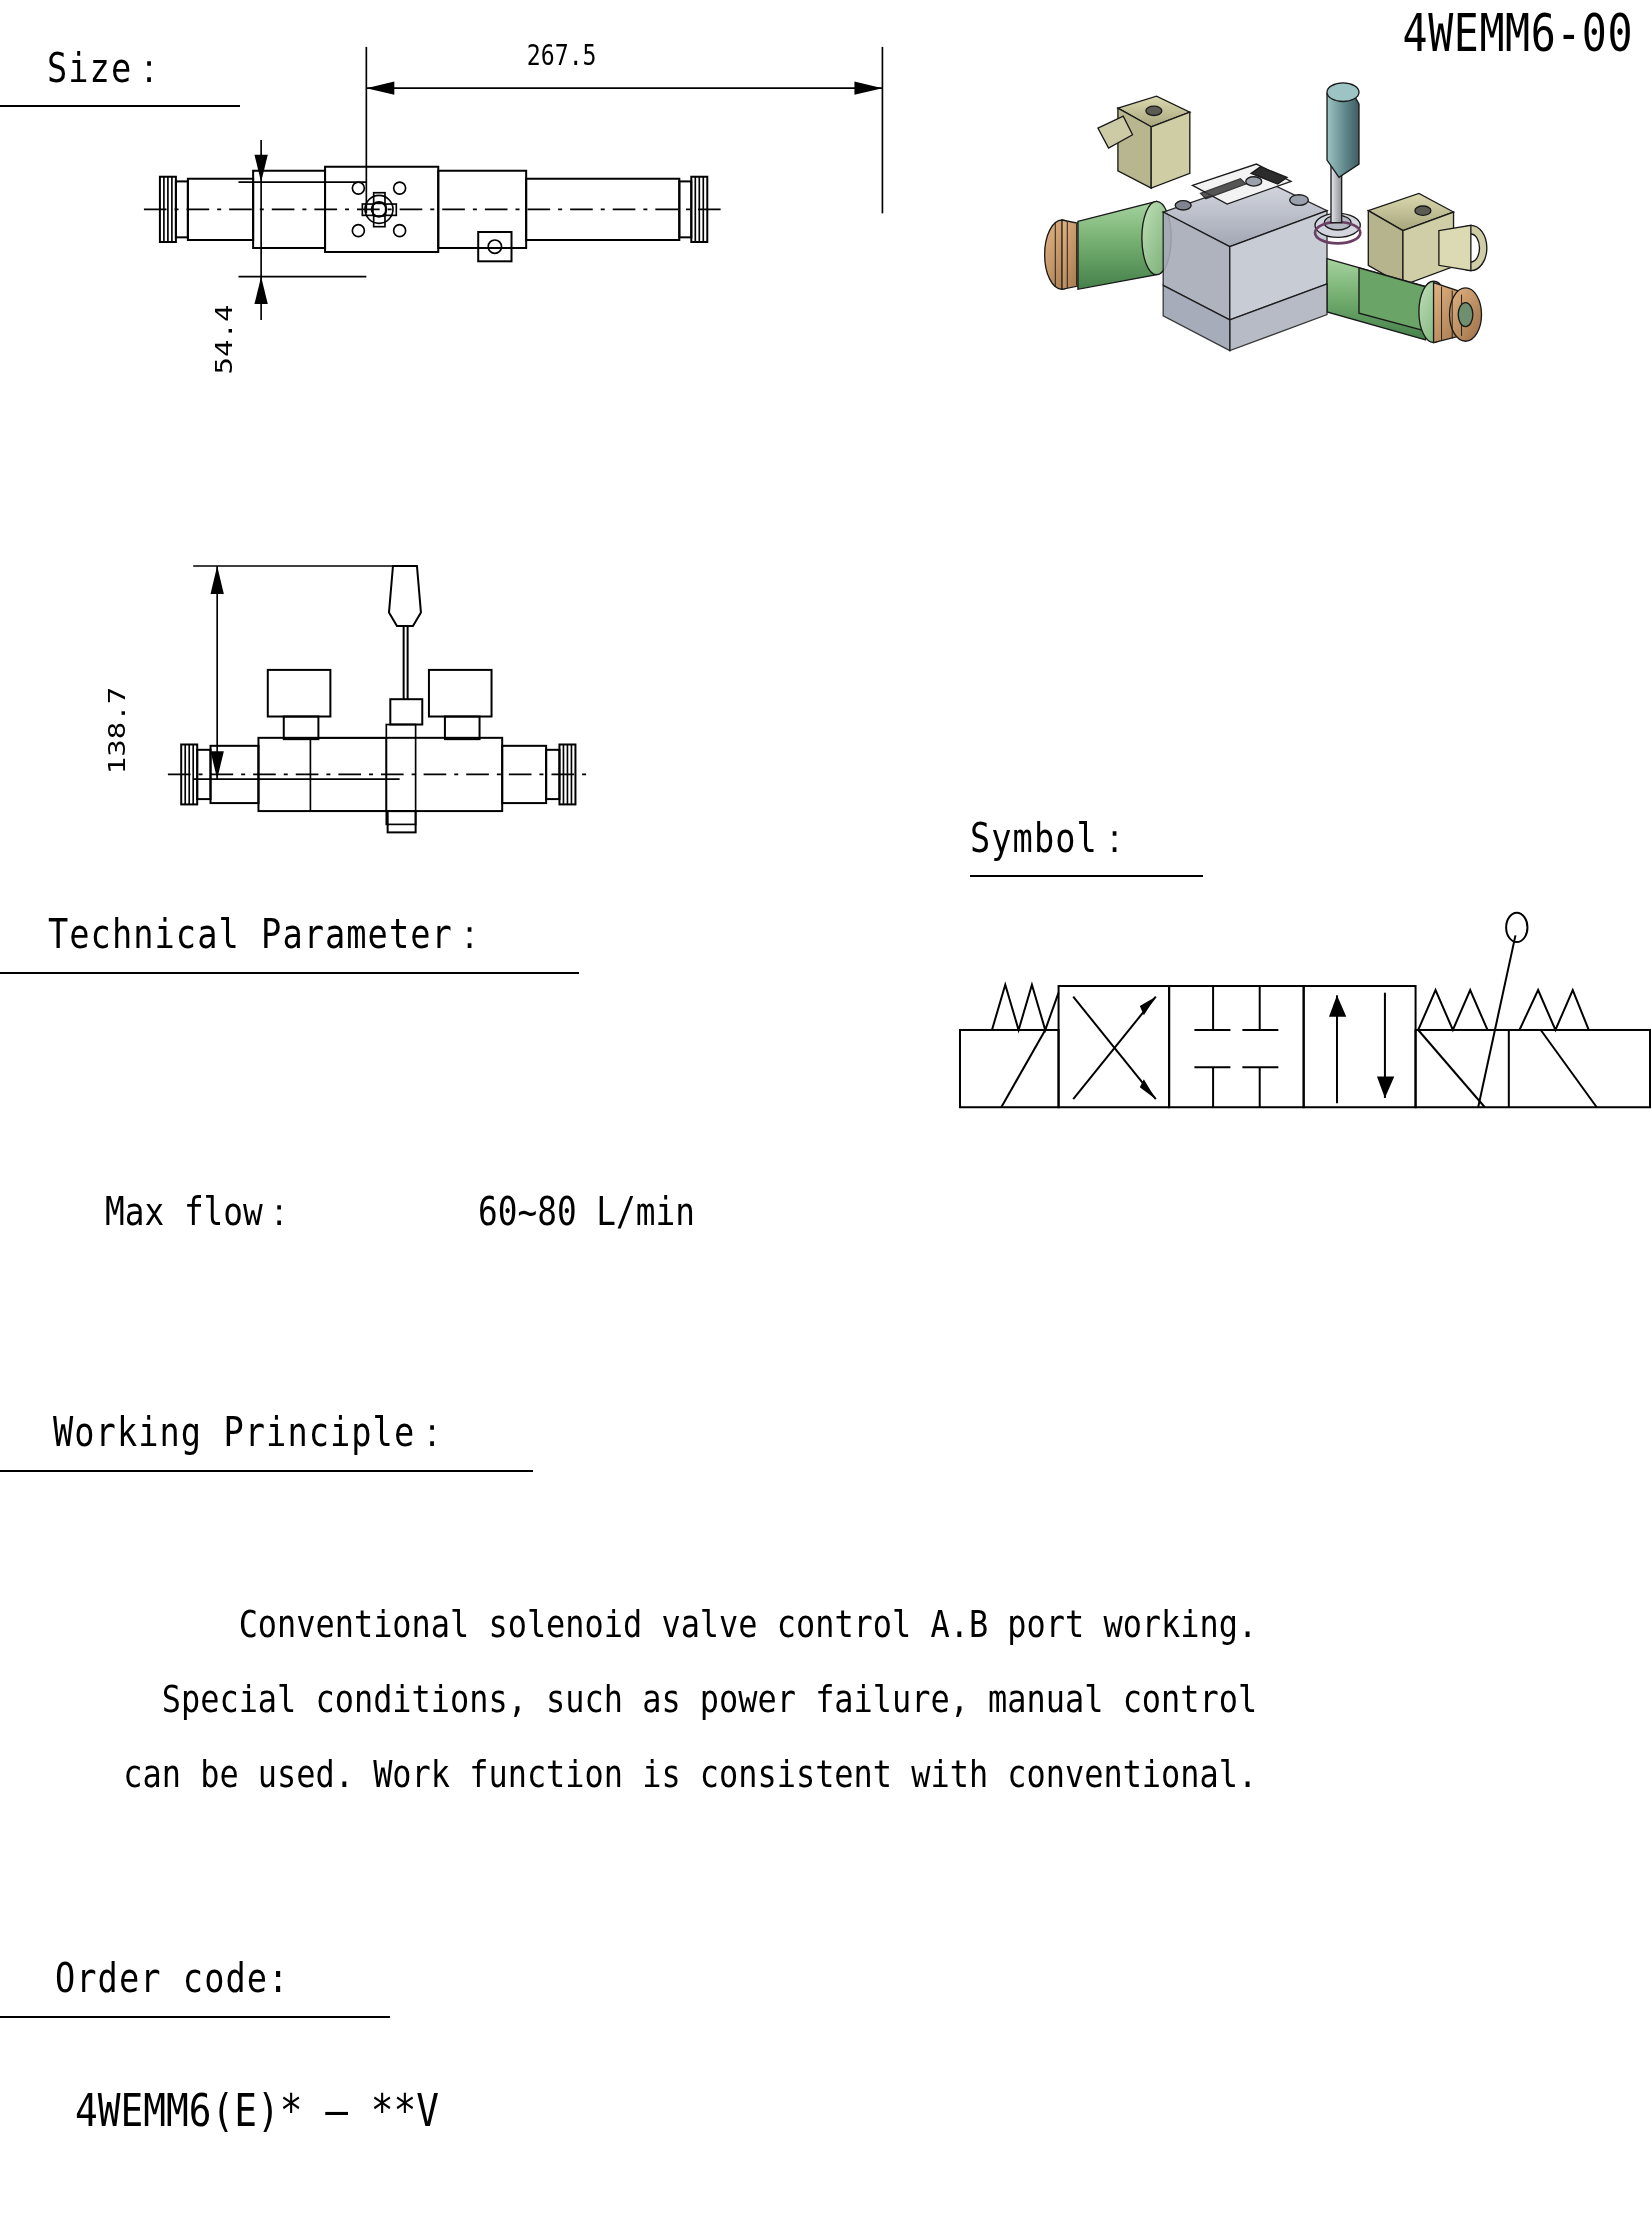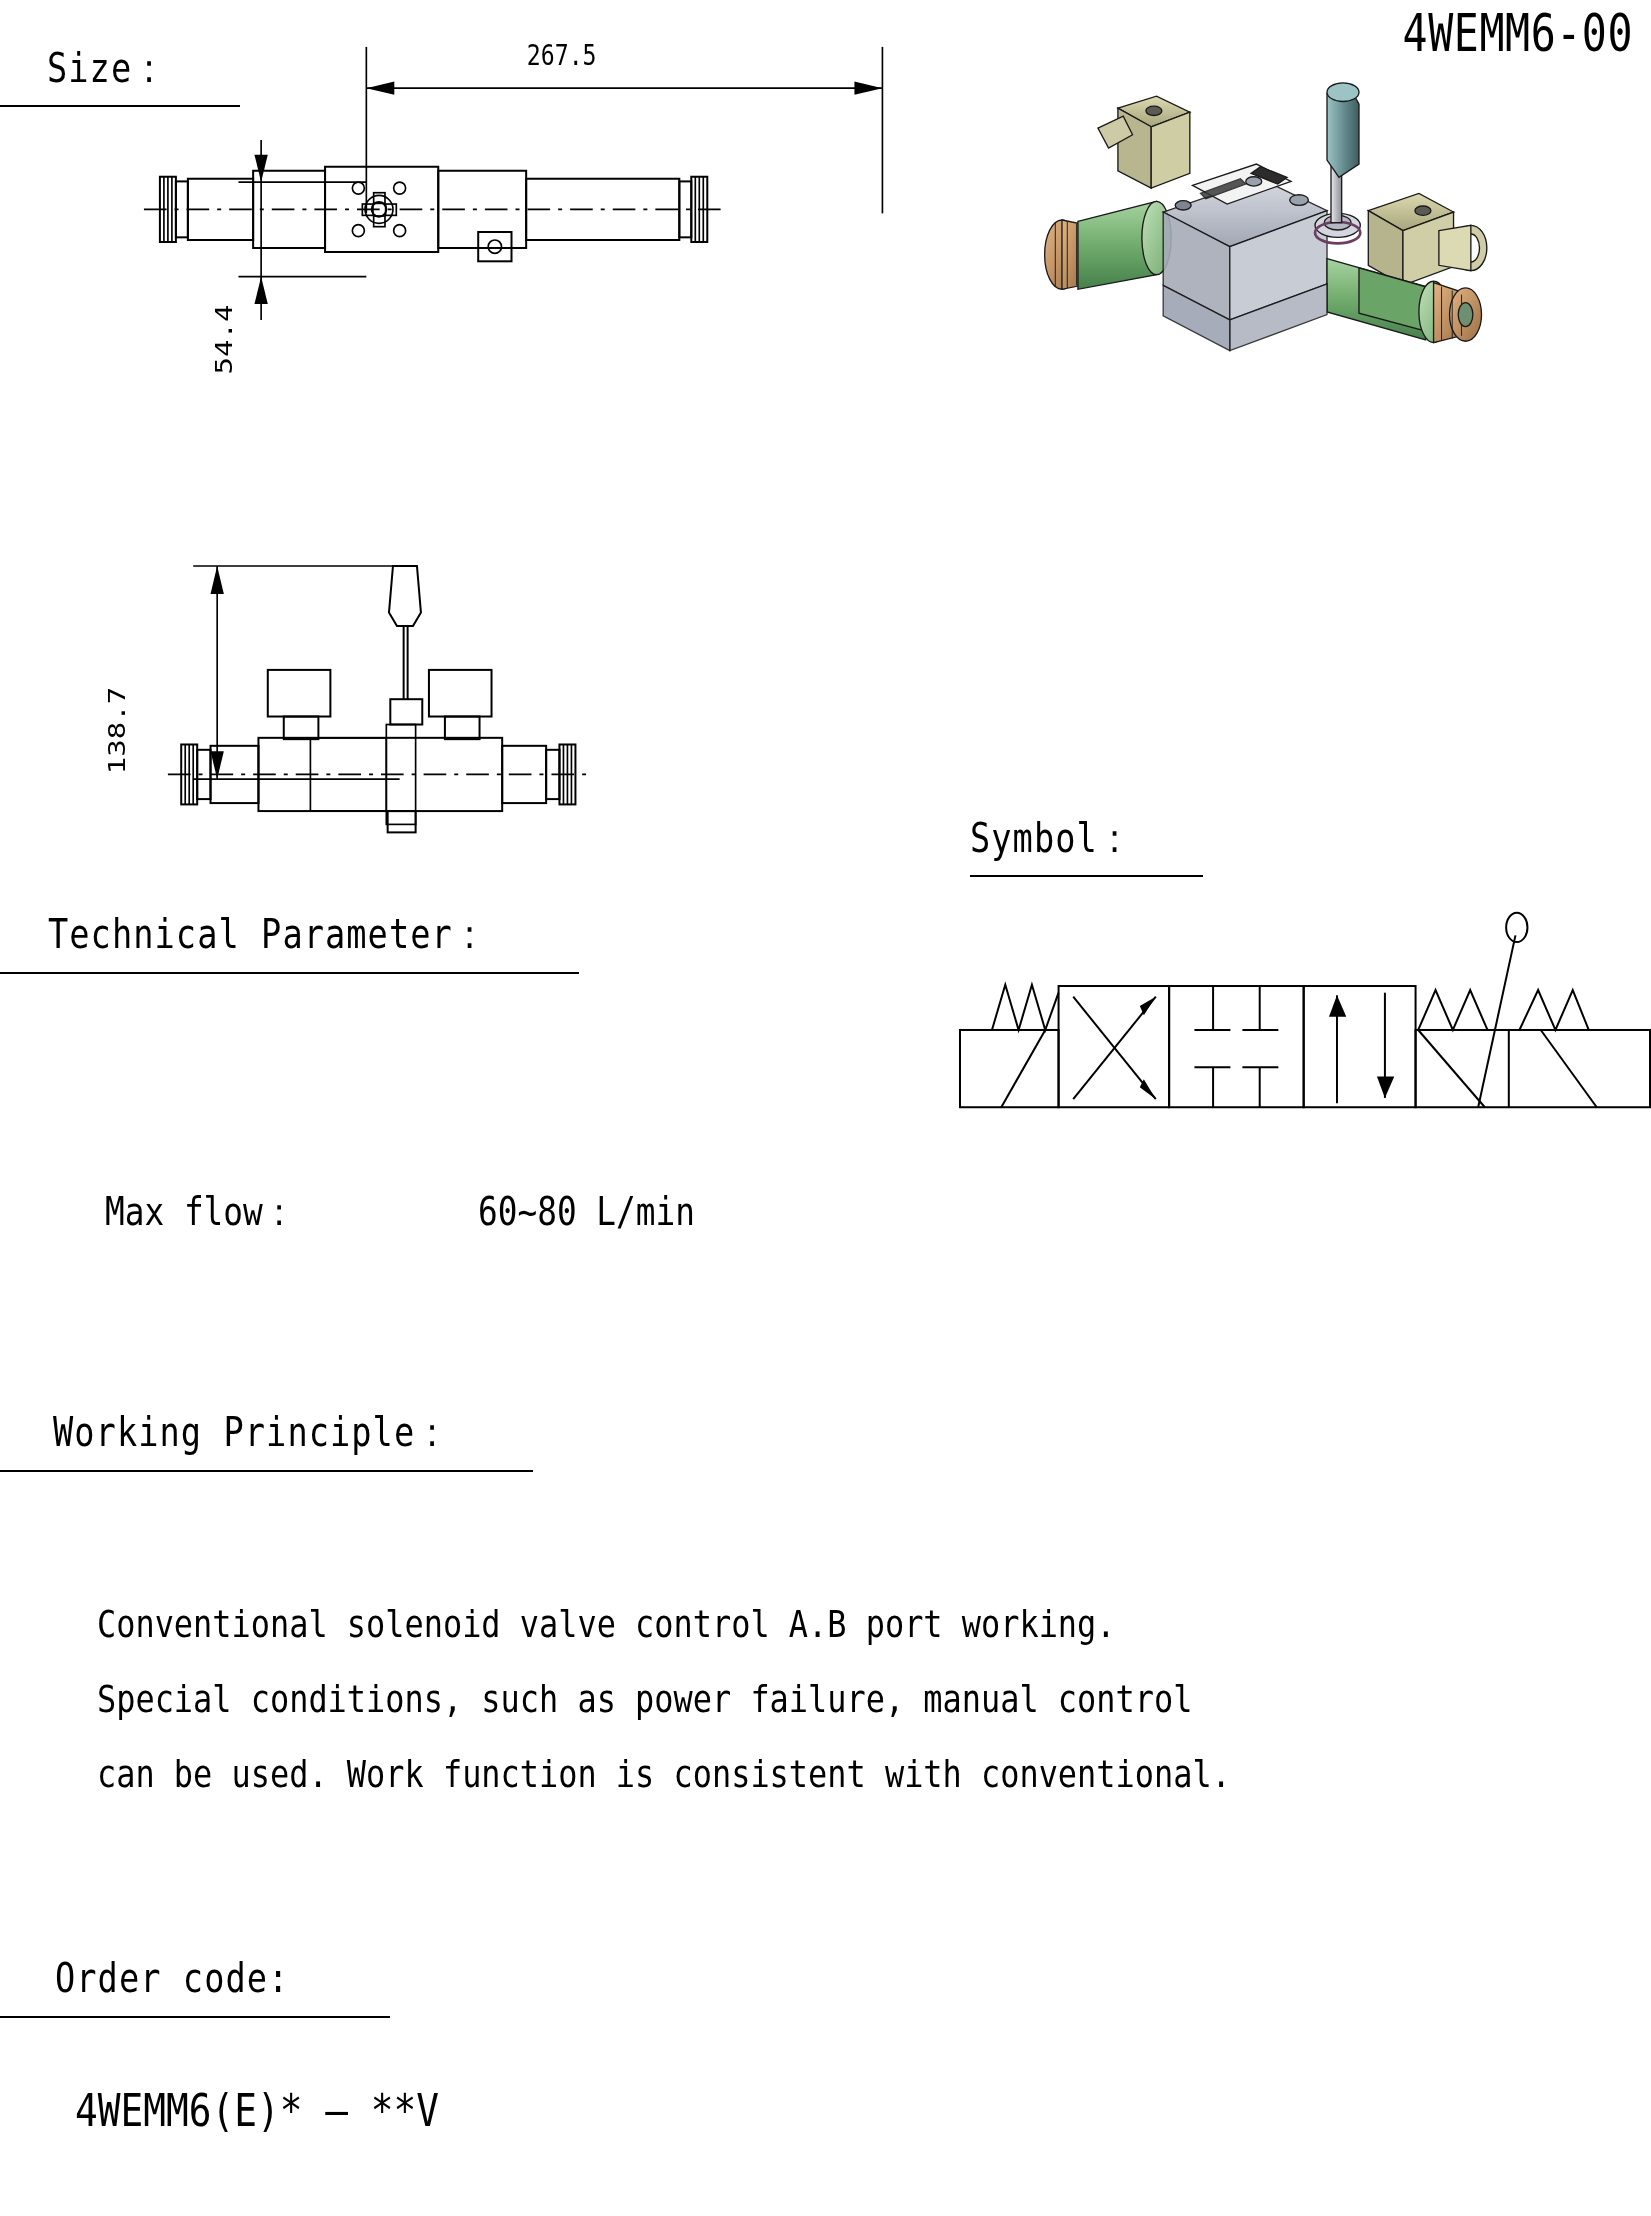--- a/index.html
+++ b/index.html
@@ -428,21 +428,21 @@
     <div class="abs param-text" style="left:0px; top:0px;">Max flow：</div>
     <div class="abs param-text" style="left:373px; top:0px;">60~80 L/min</div>
   </div>
 </div>
 
 <div class="abs" style="left:0px; top:1412px; width:559px;">
   <div class="heading" style="margin-left:53px;">Working Principle：</div>
   <div class="heading-rule" style="margin-top:17.3px; width:533px;"></div>
 </div>
 
-<div class="abs" style="left:97px; top:1605px; width:1399px;">
+<div class="abs" style="left:82px; top:1605px; width:1399px;text-align:right;">
   <div class="body-text" style="margin-bottom:37px;">Conventional  solenoid  valve  control  A.B  port  working.</div>
   <div class="body-text" style="margin-bottom:37px;">Special  conditions,  such  as  power  failure,  manual  control</div>
   <div class="body-text">can  be  used. Work  function  is  consistent  with  conventional.</div>
 </div>
 
 <div class="abs" style="left:0px; top:1958px; width:413px;">
   <div class="heading" style="margin-left:55px;">Order code:</div>
   <div class="heading-rule" style="margin-top:17.3px; width:390px;"></div>
 </div>
 

